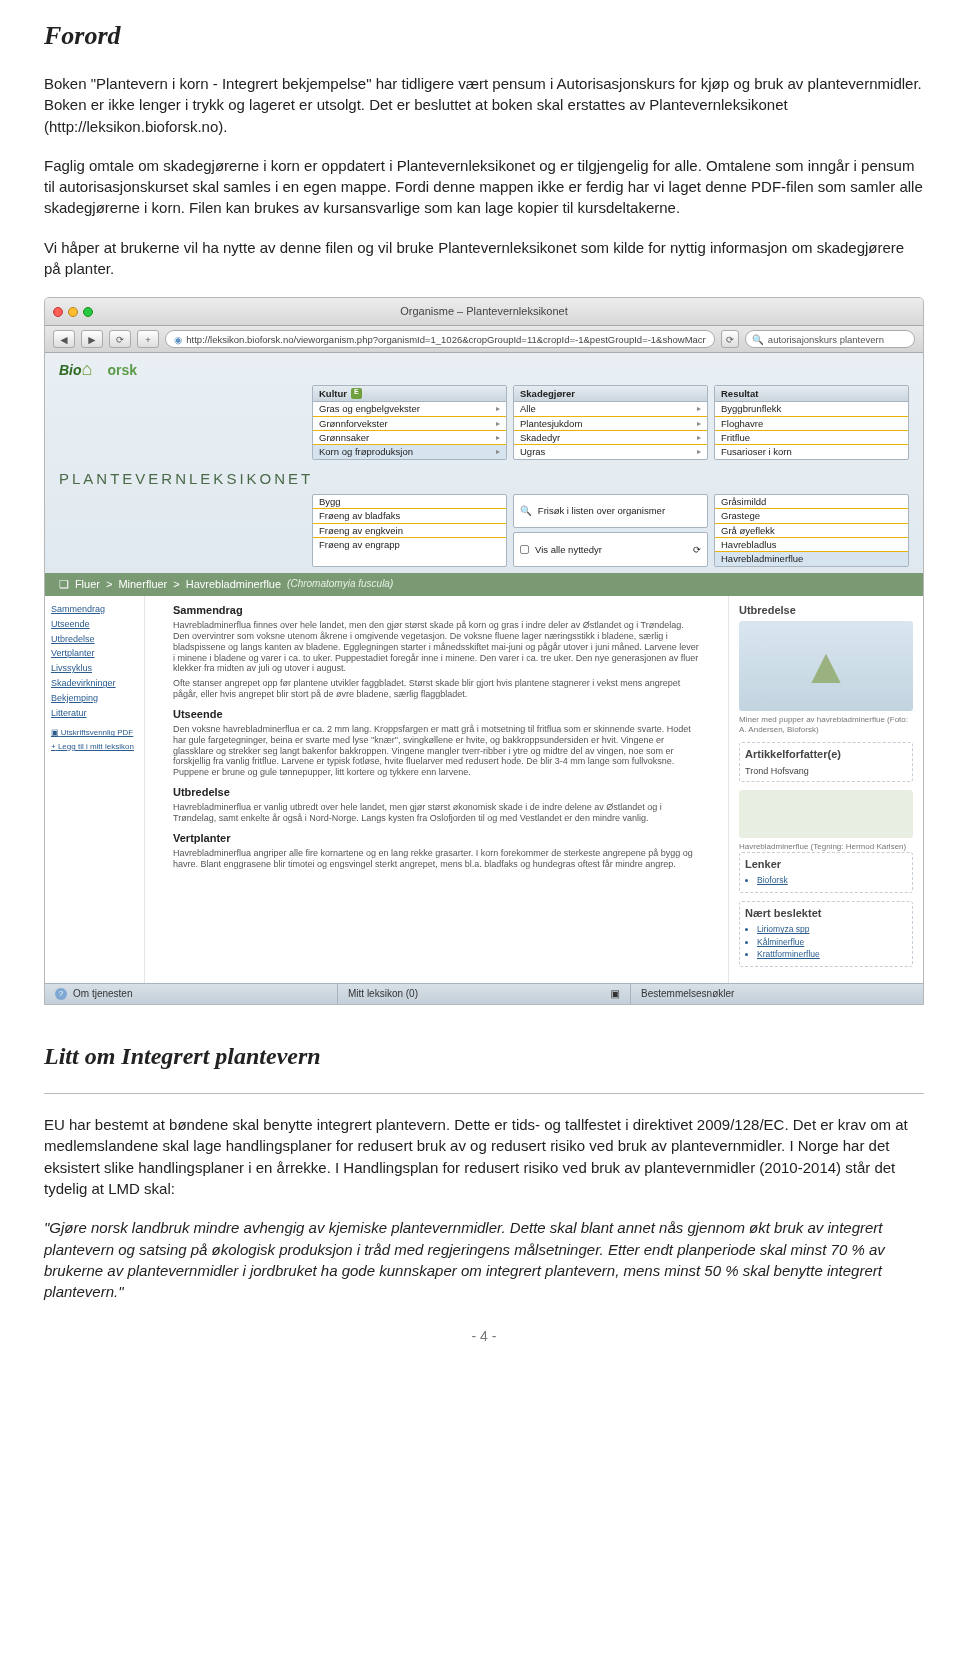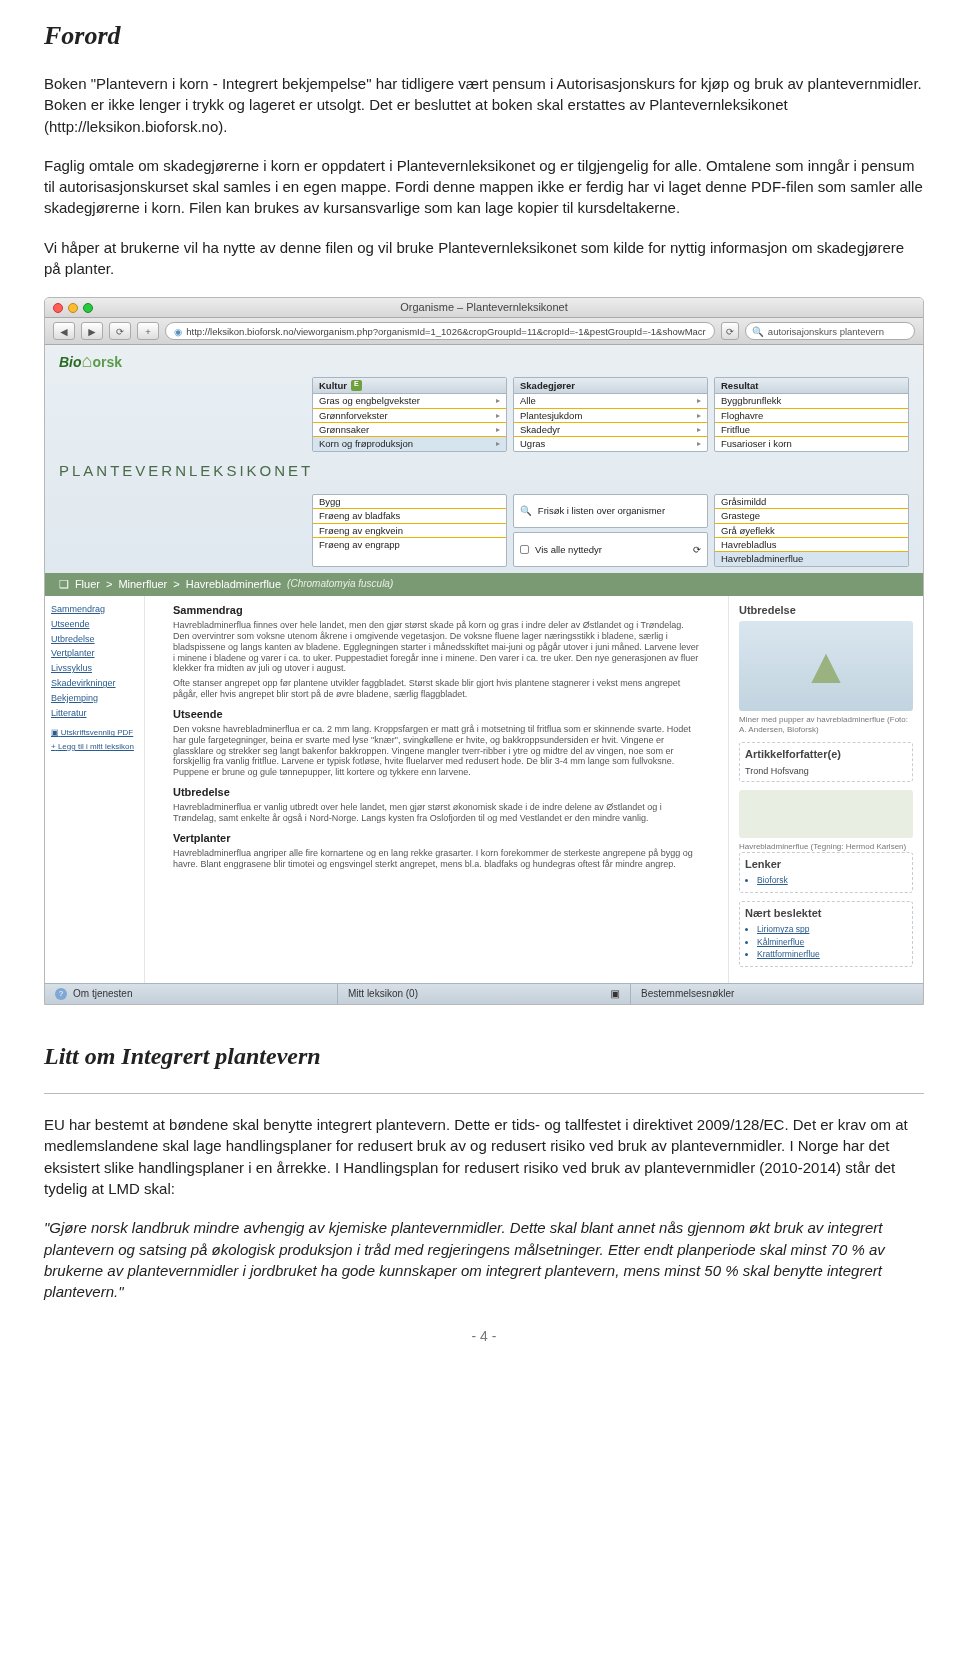--- a/index.html
+++ b/index.html
@@ -23,21 +23,21 @@
     border: 1px solid #b7b7b7;
     border-radius: 5px 5px 0 0;
     overflow: hidden;
     font-size: 9.5px;
     line-height: 1.2;
     background: #e8e8e8;
   }
   .sc-titlebar {
     background: linear-gradient(#ededed,#d7d7d7);
     border-bottom: 1px solid #aaa;
-    height: 20px; display:flex; align-items:center;
+    height: 28px; display:flex; align-items:center;
     position: relative;
   }
   .traffic { display:flex; gap:5px; padding-left:8px; }
   .dot { width:10px; height:10px; border-radius:50%; }
   .dot.r{background:#ff5f57;border:1px solid #c33;}
   .dot.y{background:#ffbd2e;border:1px solid #b98621;}
   .dot.g{background:#28c940;border:1px solid #1a8a2b;}
   .sc-title{ position:absolute; left:0; right:0; text-align:center; color:#444; font-size:11px;}
   .sc-toolbar{
     background: linear-gradient(#e8e8e8,#d4d4d4);
@@ -57,29 +57,29 @@
   .search-field{
     width:170px;background:#fff;border:1px solid #aaa;border-radius:10px;
     height:18px;padding:0 6px;display:flex;align-items:center;color:#555;gap:4px;
   }
   .sc-body{ background:linear-gradient(#e9eff3,#d6e2ec 70%, #fafcfd); }
   .sc-header{
     display:flex;align-items:center;justify-content:space-between;
     padding:6px 14px 0;
   }
   .logo{ font-size:14px;color:#3a7a2e;font-weight:bold; }
-  .logo .b{color:#2b6a22;font-style:italic;} .logo .f{color:#5a9b4a;}
+  .logo .b{color:#2b6a22;font-style:italic;} .logo .f{color:#5a9b4a;margin-left:15px;}
   .table-area{ display:flex;gap:6px;padding:4px 14px 6px;justify-content:flex-end;}
   .tbl{ border:1px solid #a8b4bf;background:#fff;border-radius:2px;flex:1;max-width:195px;}
   .tbl-h{ background:linear-gradient(#e6ecf1,#cbd6df);padding:2px 6px;font-weight:bold;border-bottom:1px solid #a8b4bf;display:flex;gap:4px;}
   .badge{background:#6fa03d;color:#fff;font-size:7px;padding:0 3px;border-radius:2px;}
   .tbl-row{padding:1px 6px;display:flex;align-items:center;gap:4px;border-bottom:1px solid #eab308;cursor:default;}
   .tbl-row.last{border-bottom:none;}
   .chev{color:#888;font-size:8px;}
-  .brand-row{display:flex;align-items:center;padding:4px 14px 14px;}
+  .brand-row{display:flex;align-items:center;padding:4px 14px 6px;}
   .brand-name{color:#4a6a48;font-size:15px;letter-spacing:3px;}
   .filter-box{flex:1;max-width:195px;background:#fff;border:1px solid #a8b4bf;border-radius:2px;padding:2px 6px;display:flex;align-items:center;gap:6px;}
   .cb{width:9px;height:9px;border:1px solid #888;border-radius:2px;}
   .breadcrumb{
     background:#7a9a74;color:#fff;padding:5px 14px;font-size:11px;
     display:flex;align-items:center;gap:6px;
   }
   .breadcrumb .it{font-style:italic;color:#e8efe6;font-size:10px;}
   .content-grid{display:flex;gap:16px;background:#fff;}
   .leftnav{width:100px;padding:8px 6px;border-right:1px solid #e5e5e5;}

